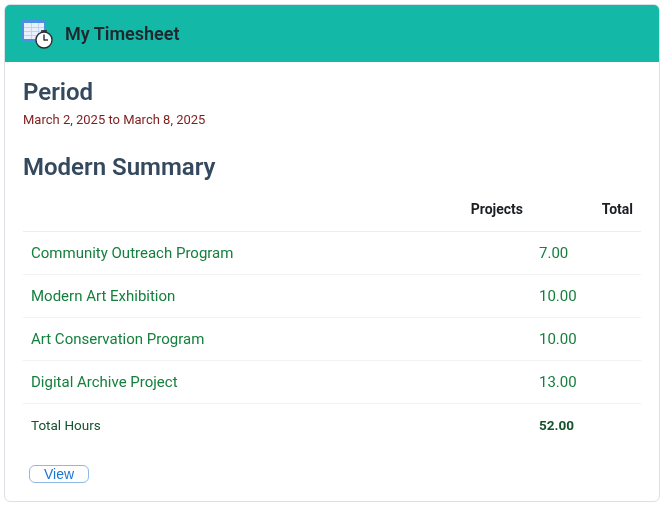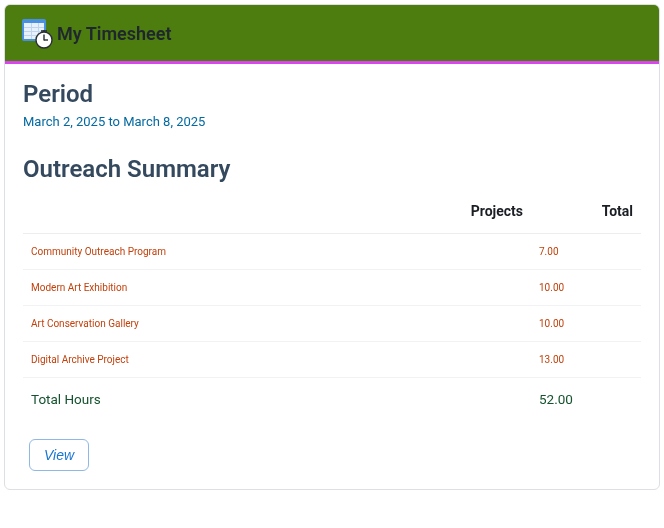--- a/index.html
+++ b/index.html
@@ -12,90 +12,89 @@
       height: 528px;
     }
     .card {
       border: 1px solid #dcdfe3;
       border-radius: 6px;
       margin: 4px;
       overflow: hidden;
       background: #fff;
     }
     .card-header {
-      background: #4d7c0f;
-      border-bottom: 3px solid #d946ef;
+      background: #14b8a6;
+      border-bottom: 1px solid #d946ef;
       padding: 12px 16px;
       display: flex;
       align-items: center;
-      gap: 4px;
+      gap: 12px;
     }
     .card-header h2 {
       font-size: 18px;
       font-weight: 600;
       color: #1f272e;
     }
     .card-body {
       padding: 16px 18px 18px 18px;
     }
     .section-heading {
       font-size: 24px;
       font-weight: 600;
       color: #34495e;
       margin-bottom: 6px;
     }
     .period-text {
       font-size: 13px;
-      color: #0369a1;
+      color: #7f1d1d;
       margin-bottom: 26px;
     }
     .table-wrap {
       margin-top: 6px;
     }
     table {
       width: 100%;
       border-collapse: collapse;
     }
     thead th {
       text-align: right;
       font-size: 14px;
       font-weight: 700;
       color: #1b1f24;
       padding: 14px 8px;
       border-bottom: 1px solid #ebedf0;
     }
     tbody td {
-      font-size: 10px;
-      color: #c2410c;
+      font-size: 15px;
+      color: #15803d;
       padding: 12px 8px;
       border-bottom: 1px solid #f0f2f4;
     }
     tbody tr.total td {
       font-size: 13.5px;
       color: #14532d;
       border-bottom: none;
       border-top: 1px solid #000000;
       padding-top: 13px;
     }
     tbody tr.total td.hours {
-      font-weight: 400;
+      font-weight: 700;
     }
     td.hours, th.hours-col { width: 110px; }
     .view-btn {
       display: inline-block;
       margin-top: 20px;
       margin-left: 6px;
       background: #fff;
       color: #1976d2;
       border: 1px solid #8fb8e6;
       border-radius: 6px;
-      padding: 7px 14px;
+      padding: 0 14px;
       font-size: 14px;
       cursor: pointer;
-      font-style: italic;
     }
     .icon-wrap {
       position: relative;
       width: 32px;
       height: 32px;
       flex-shrink: 0;
     }
   </style>
 </head>
 <body>
@@ -118,41 +117,41 @@
         <rect x="22.3" y="13" width="1.4" height="2" fill="#2a2f36"></rect>
       </svg>
     </span>
     <h2>My Timesheet</h2>
   </div>
 
   <div class="card-body">
     <div class="section-heading">Period</div>
     <div class="period-text">March 2, 2025 to March 8, 2025</div>
 
-    <div class="section-heading">Outreach Summary</div>
+    <div class="section-heading">Modern Summary</div>
 
     <div class="table-wrap">
       <table>
         <thead>
           <tr>
             <th>Projects</th>
             <th class="hours-col">Total</th>
           </tr>
         </thead>
         <tbody id="rows">
         <tr>
               <td>Community Outreach Program</td>
               <td class="hours">7.00</td>
             </tr>
             <tr>
               <td>Modern Art Exhibition</td>
               <td class="hours">10.00</td>
             </tr>
             <tr>
-              <td>Art Conservation Gallery</td>
+              <td>Art Conservation Program</td>
               <td class="hours">10.00</td>
             </tr>
             <tr>
               <td>Digital Archive Project</td>
               <td class="hours">13.00</td>
             </tr>
             <tr class="total">
               <td>Total Hours</td>
               <td class="hours">52.00</td>
             </tr>

